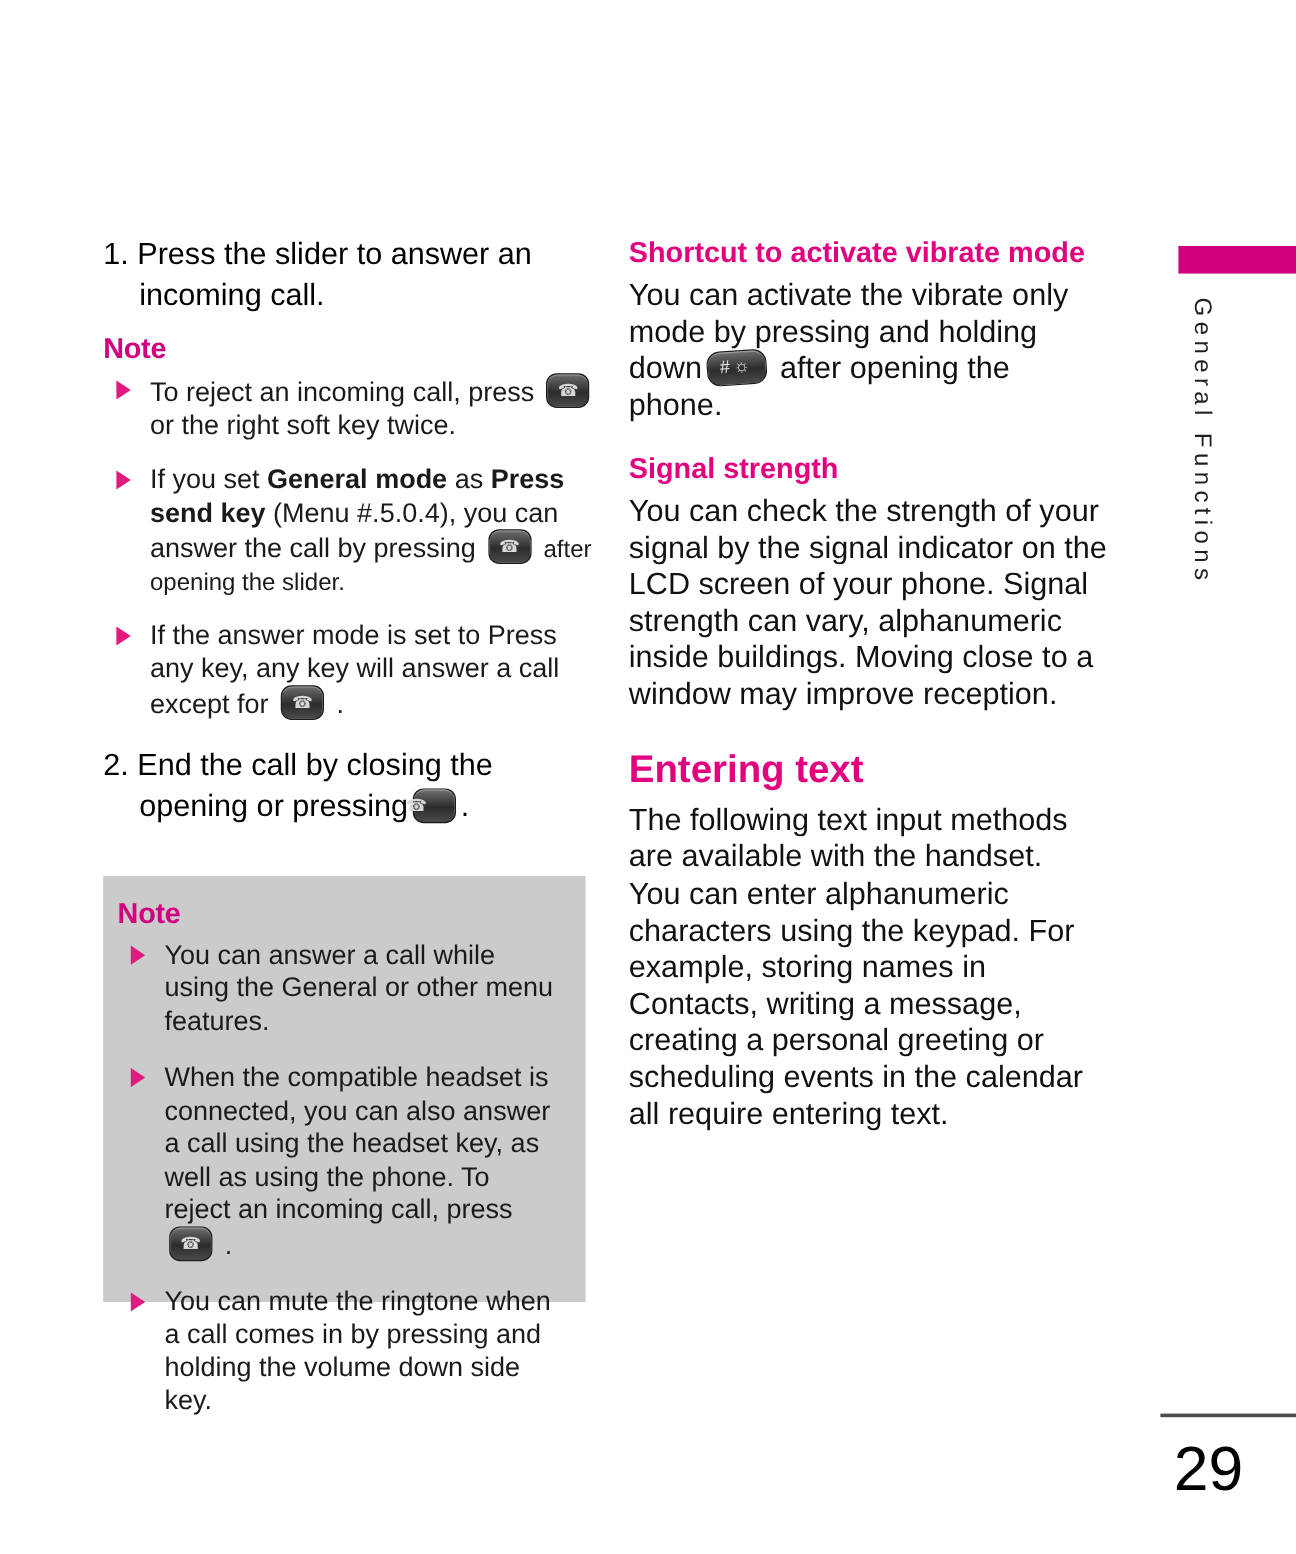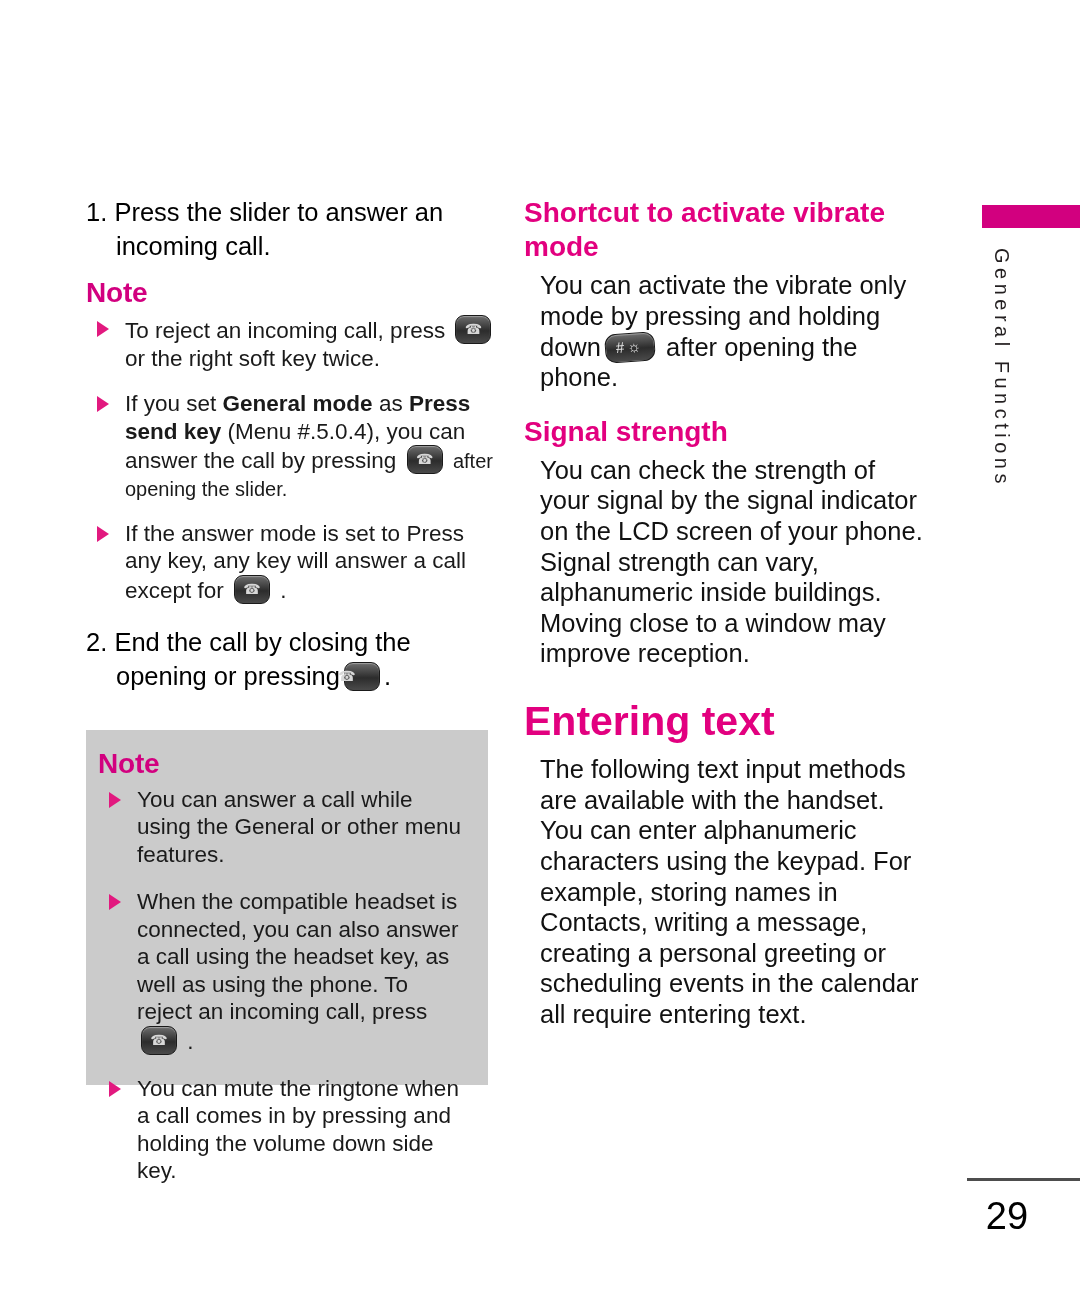--- a/index.html
+++ b/index.html
@@ -64,21 +64,21 @@
     font-size: 25.5px;
     line-height: 1.32;
     color: #000;
     margin: 0 0 6px 0;
     padding-left: 30px;
     text-indent: -30px;
   }
   .step .num { }
 
   .note-label {
-    font-size: 28px;
+    font-size: 24px;
     font-weight: bold;
     color: #D2007F;
     margin: 14px 0 6px 0;
     letter-spacing: -0.2px;
   }
   .note-label.in-box { margin-top: 0; }
 
   .bullet-item {
     position: relative;
     font-size: 22.5px;
@@ -109,37 +109,37 @@
     width: 402px;
     height: 355px;
     background: #CBCBCB;
     box-sizing: border-box;
     padding: 18px 22px 18px 12px;
   }
   .note-box .bullet-item { margin-bottom: 20px; }
 
   
   .h-sec {
-    font-size: 28px;
+    font-size: 24px;
     font-weight: bold;
     color: #E2007F;
     line-height: 1.22;
     margin: 0 0 6px 0;
   }
   .h-big {
-    font-size: 41px;
+    font-size: 32px;
     font-weight: bold;
     color: #E2007F;
     line-height: 1.2;
     margin: 28px 0 8px 0;
   }
   .body-par {
     font-size: 25.5px;
     line-height: 1.2;
-    margin: 0 0 22px 16px;
+    margin: 0 0 22px 0;
     color: #111;
   }
   .body-par.tight { margin-bottom: 0; }
 
   
   .key {
     display: inline-block;
     vertical-align: -6px;
     position: relative;
   }
@@ -188,21 +188,21 @@
     width: 113px;
     height: 3px;
     background: #4d4d4d;
   }
   .page-num {
     position: absolute;
     left: 967px;
     top: 1195px;
     width: 80px;
     text-align: center;
-    font-size: 38px;
+    font-size: 52px;
     color: #000;
   }
 </style>
 </head>
 <body>
 
 <div class="page">
 
   <div class="side-tab-bar"></div>
   <div class="side-tab-label">General Functions</div>

